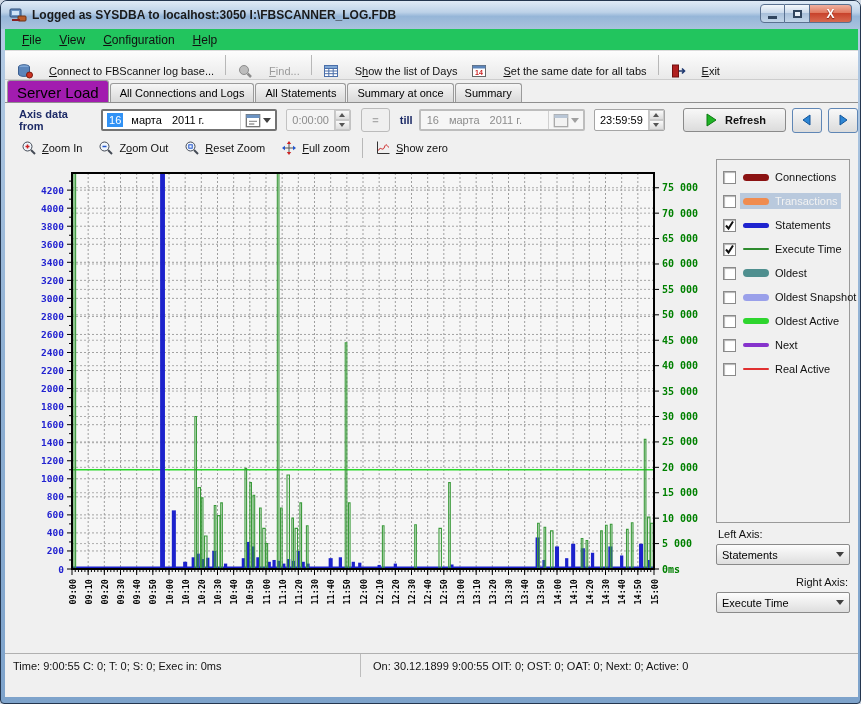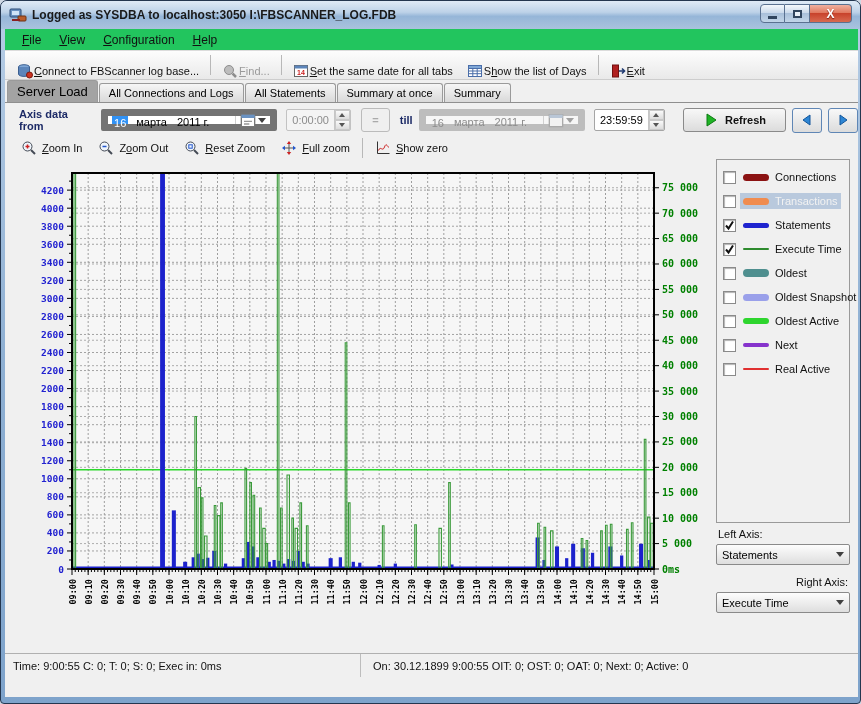--- a/index.html
+++ b/index.html
@@ -24,34 +24,34 @@
   .glyph-min { width:9px; height:3px; background:#30455e; margin-top:7px; }
   .glyph-max { width:9px; height:8px; border:2px solid #30455e; background:#e8f0f8; }
   
   .client { position:absolute; left:4px; top:28px; width:853px; height:668px; background:#f0f0f0; }
   .menubar { position:absolute; left:0; top:0; width:100%; height:22px; background:#22c55e;
     border-bottom:1px solid #dcdcdc; display:flex; align-items:center; padding-left:8px; }
   .mitem { padding:2px 9px; font-size:12px; color:#111; }
   .toolbar { position:absolute; left:0; top:22px; width:100%; height:29px;
     background:linear-gradient(to bottom,#fdfdfd,#e9e9e9); border-bottom:1px solid #cdcdcd;
     display:flex; align-items:center; padding:0 5px; }
-  .tbtn { display:flex; align-items:center; gap:1px; padding:3px 7px; font-size:11px; color:#111; border-radius:2px;margin-top:12px; }
+  .tbtn { display:flex; align-items:center; gap:16px; padding:3px 7px; font-size:11px; color:#111; border-radius:2px;margin-top:12px; }
   .tbtn.disabled { color:#9a9a9a; }
   .vsep { width:1px; height:20px; background:#b8b8b8; margin:0 4px; }
   
   .tabs { position:absolute; left:0; top:51px; width:100%; height:22px; display:flex; align-items:flex-end; padding-left:2px; }
   .tab { font-size:11px; padding:3px 9px 3px 9px; border:1px solid #9a9a9a; border-bottom:none;
     border-radius:3px 3px 0 0; background:linear-gradient(to bottom,#f6f6f6,#d9d9d9); margin-right:1px; height:19px; }
-  .tab.active { background:#a3a3a3; height:22px; position:relative; z-index:2; font-size:13px; }
+  .tab.active { background:#a21caf; height:22px; position:relative; z-index:2; font-size:15px; }
   .tabpage { position:absolute; left:0; top:73px; width:853px; height:551px; background:#f0f0f0; border-top:1px solid #8f8f8f; }
   
   .daterow { position:absolute; left:0; top:3px; width:100%; height:28px; display:flex; align-items:center; padding-left:14px; }
   .lbl-navy { font-size:11px; font-weight:bold; color:#1c2a66; }
-  .datecombo { display:flex; width:177px; height:22px; background:#fff;
-    border:7px solid #737373; border-radius:2px; margin-left:6px; font-size:11px; padding-left:4px; }
+  .datecombo { display:flex; align-items:center; width:177px; height:22px; background:#fff;
+    border:2px solid #737373; border-radius:2px; margin-left:6px; font-size:11px; padding-left:4px; }
   .datecombo .day.selected { background:#3192f5; color:#fff; padding:1px 2px; }
   .datecombo .mon { margin-left:8px; } .datecombo .yr { margin-left:10px; }
   .datecombo .calbtn { margin-left:auto; display:flex; align-items:center; gap:2px; padding:1px 4px; border-left:1px solid #d0d0d0; }
   .datecombo.disabled { color:#8c8c8c; border-color:#bdbdbd; background:#f6f6f6; }
   .datecombo.disabled .day.selected { background:none; color:#8c8c8c; }
   .arrow-dn { width:0; height:0; border-left:4px solid transparent; border-right:4px solid transparent; border-top:5px solid #404040; }
   .disabled .arrow-dn { border-top-color:#a0a0a0; }
   .spinbox { display:flex; align-items:center; height:22px; border:1px solid #a5a5a5; border-radius:2px;
     background:#fff; font-size:11px; padding-left:5px; margin-left:9px; }
   .spinbox.disabled { color:#8c8c8c; border-color:#c2c2c2; background:#f4f4f4; }
@@ -149,33 +149,33 @@
         <div class="tbtn disabled">
           <svg class="icon16" viewBox="0 0 16 16">
             <circle cx="7" cy="7" r="4.5" fill="#bdbdbd" stroke="#8d8d8d"></circle>
             <line x1="10.5" y1="10.5" x2="14" y2="14" stroke="#8d8d8d" stroke-width="2.5"></line>
           </svg>
           <span><u>F</u>ind...</span>
         </div>
         <div class="vsep"></div>
         <div class="tbtn">
           <svg class="icon16" viewBox="0 0 16 16">
+            <rect x="1.5" y="2.5" width="13" height="11" fill="#fff" stroke="#4a6ea9"></rect>
+            <rect x="1.5" y="2.5" width="13" height="3" fill="#7fa7d6" stroke="#4a6ea9"></rect>
+            <path d="M5.8 5.5v8M10.2 5.5v8M1.5 8h13M1.5 10.7h13" stroke="#4a6ea9"></path>
+          </svg>
+          <span>S<u>h</u>ow the list of Days</span>
+        </div>
+        <div class="tbtn">
+          <svg class="icon16" viewBox="0 0 16 16">
             <rect x="1.5" y="2.5" width="13" height="11" fill="#fff" stroke="#666"></rect>
             <rect x="1.5" y="2.5" width="13" height="3" fill="#5c85ba"></rect>
             <text x="8" y="12" text-anchor="middle" font-size="7" font-weight="bold" fill="#cc2222">14</text>
           </svg>
           <span><u>S</u>et the same date for all tabs</span>
-        </div>
-        <div class="tbtn">
-          <svg class="icon16" viewBox="0 0 16 16">
-            <rect x="1.5" y="2.5" width="13" height="11" fill="#fff" stroke="#4a6ea9"></rect>
-            <rect x="1.5" y="2.5" width="13" height="3" fill="#7fa7d6" stroke="#4a6ea9"></rect>
-            <path d="M5.8 5.5v8M10.2 5.5v8M1.5 8h13M1.5 10.7h13" stroke="#4a6ea9"></path>
-          </svg>
-          <span>S<u>h</u>ow the list of Days</span>
         </div>
         <div class="vsep"></div>
         <div class="tbtn">
           <svg class="icon16" viewBox="0 0 16 16">
             <rect x="2.5" y="2" width="6" height="12" fill="#b02020" stroke="#701010"></rect>
             <path d="M9 8h5M12 5.5L14.5 8 12 10.5" stroke="#203a70" stroke-width="1.6" fill="none"></path>
           </svg>
           <span><u>E</u>xit</span>
         </div>
       </div>

